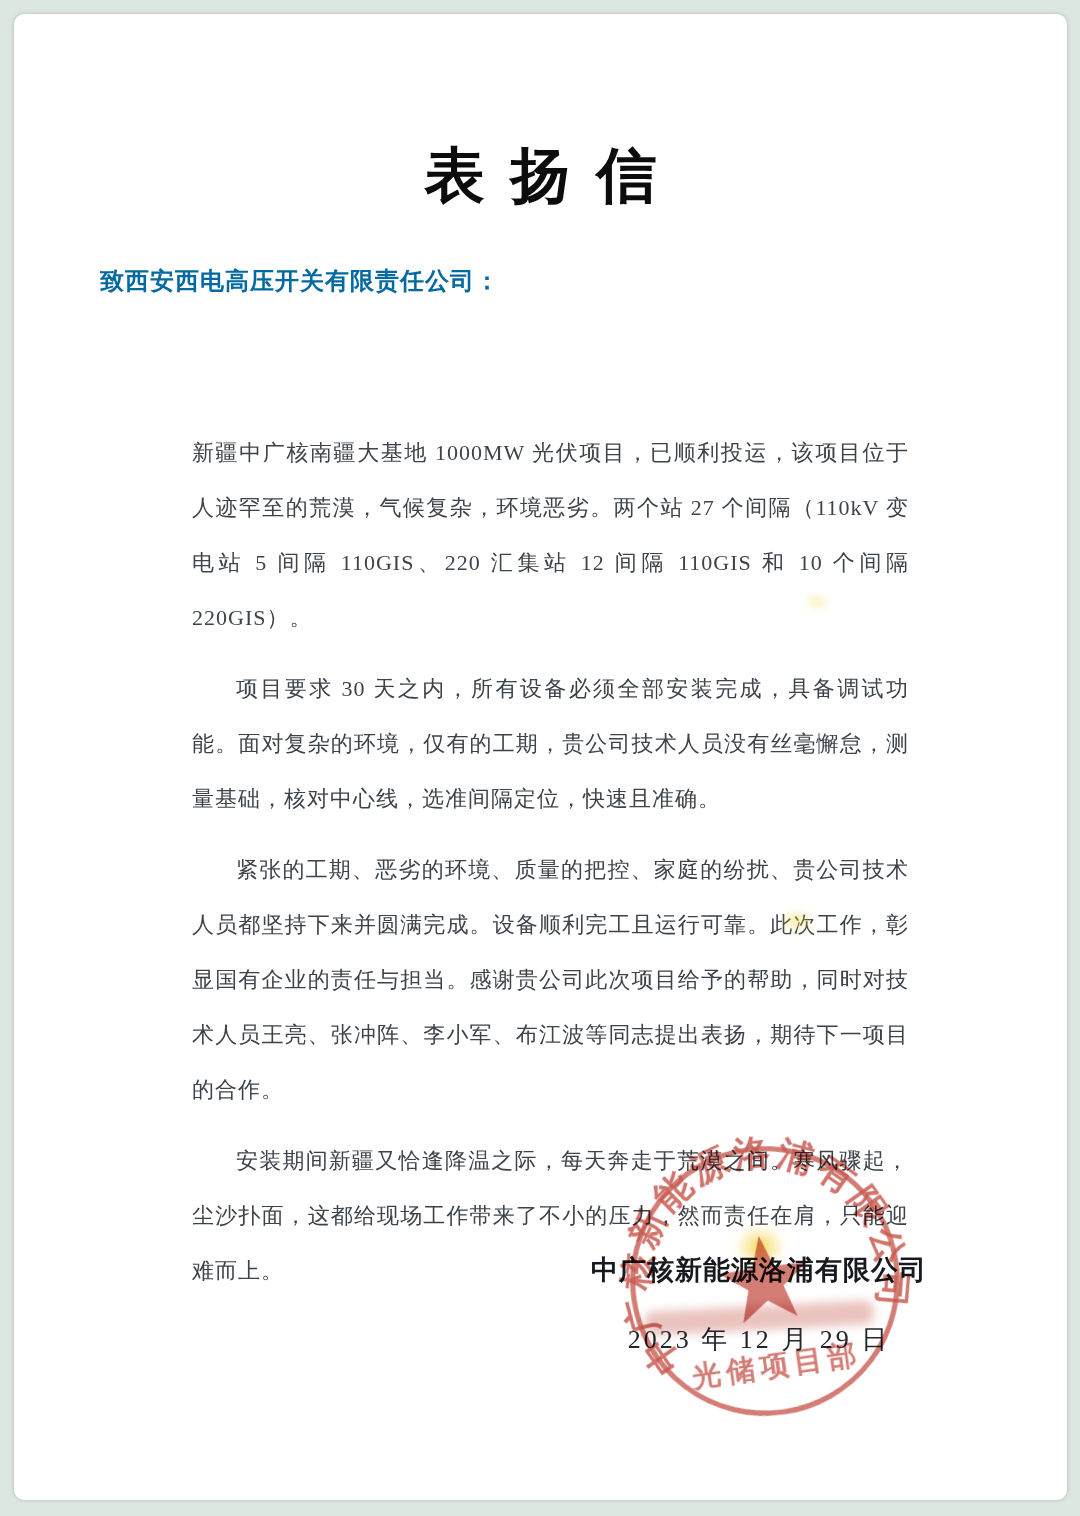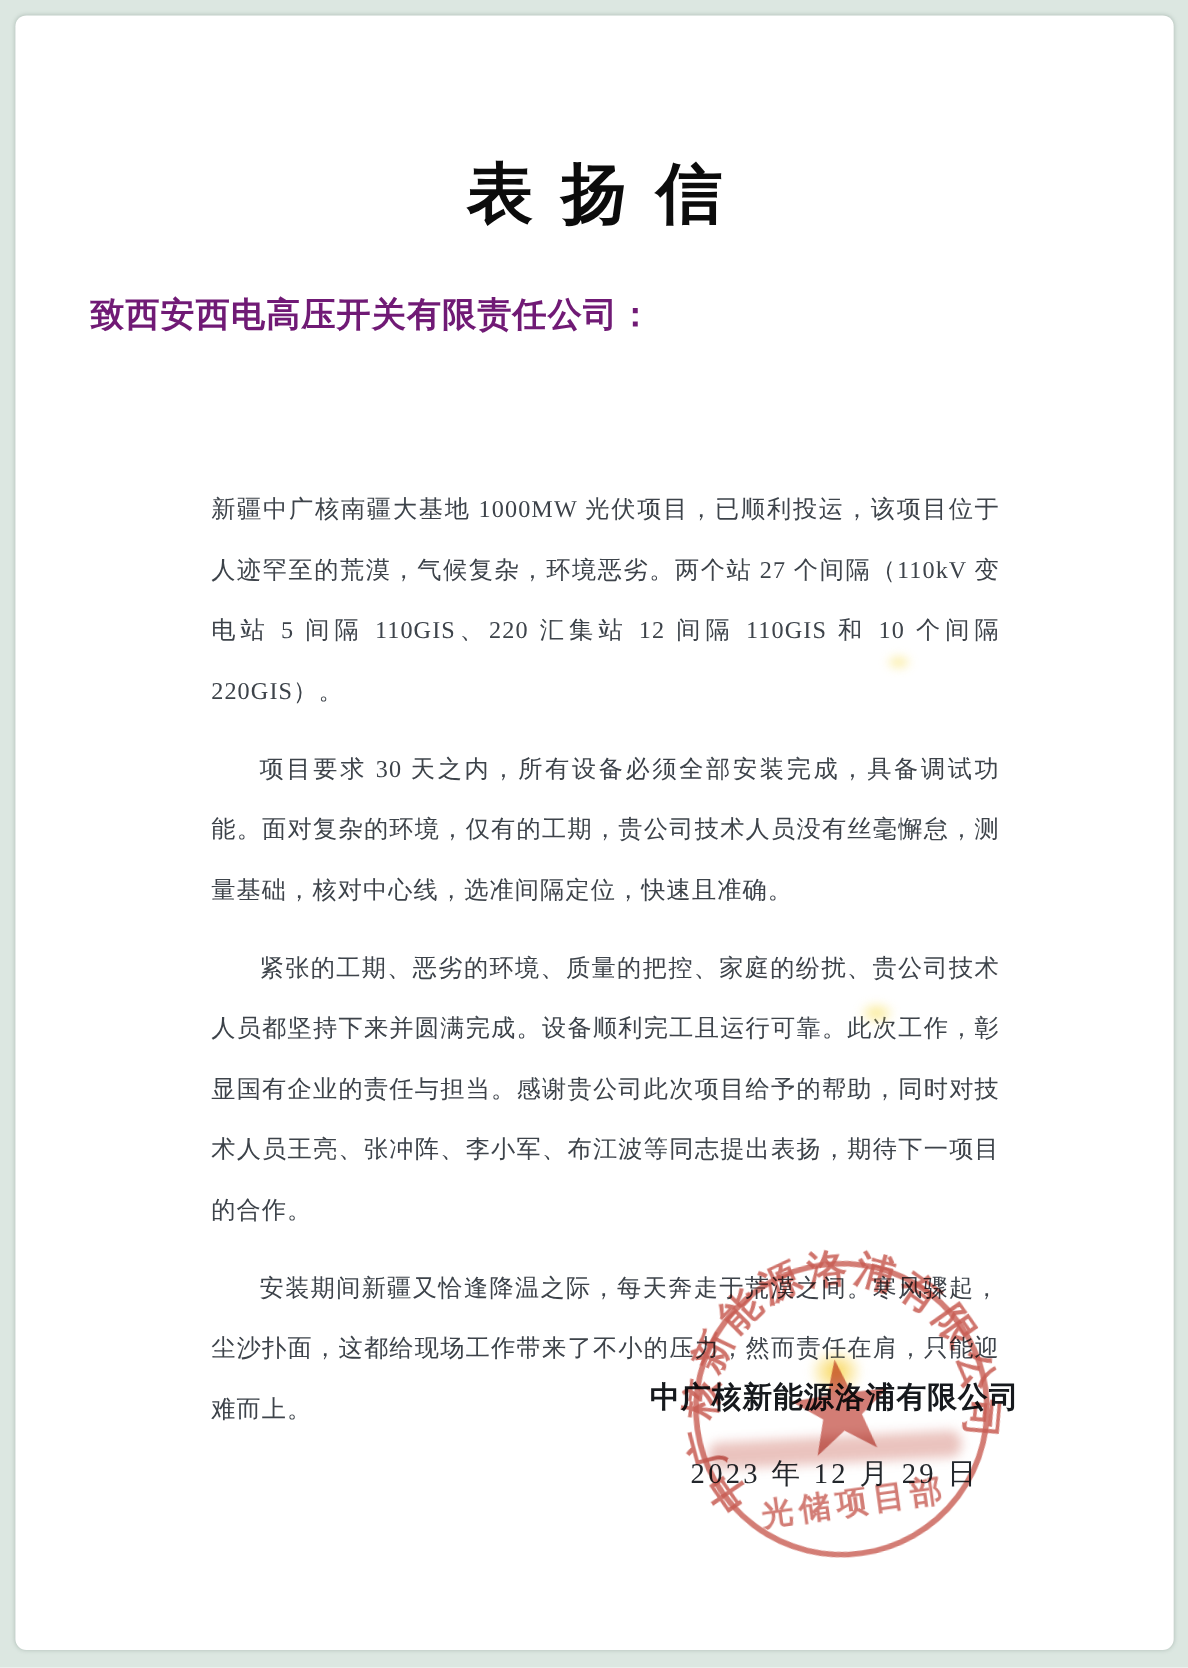--- a/index.html
+++ b/index.html
@@ -22,24 +22,24 @@
     margin: 122px auto 0;
     text-align: center;
     font-size: 60px;
     font-weight: 400;
     letter-spacing: 26px;
     text-indent: 26px;
     color: #0c0c0c;
     -webkit-text-stroke: 2px #0c0c0c;
   }
   .salutation {
-    margin: 48px 140px 0 68px;
-    font-size: 31px;
+    margin: 48px 140px 0 86px;
+    font-size: 24px;
     font-weight: 700;
-    color: #701a75;
+    color: #0369a1;
     letter-spacing: 1px;
   }
   .body-text {
     margin: 128px 142px 0 162px;
     font-size: 22px;
     line-height: 55px;
     color: #3d434a;
     letter-spacing: 1px;
     text-align: justify;
   }

